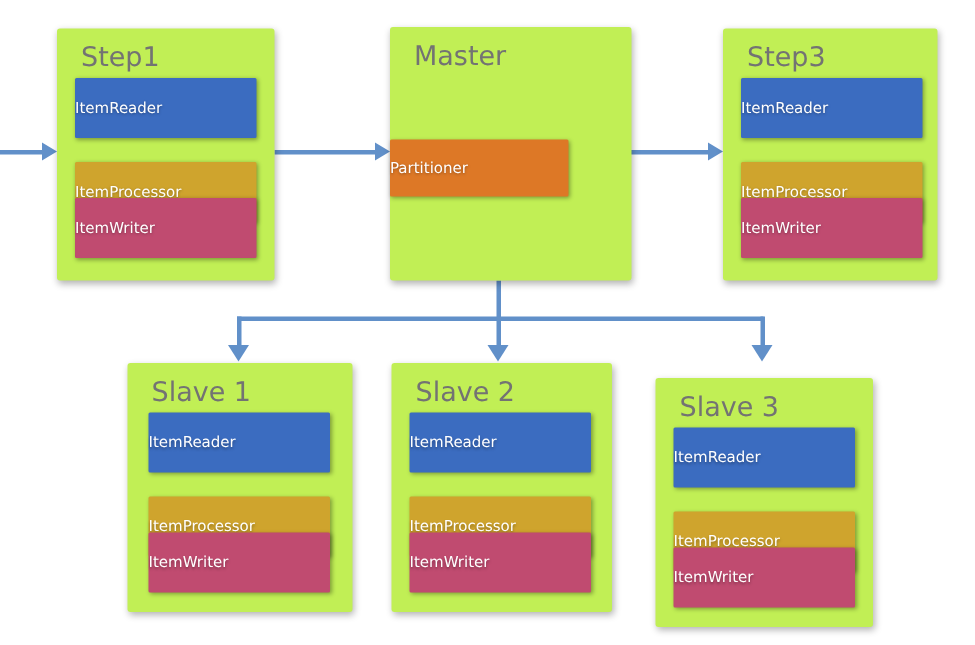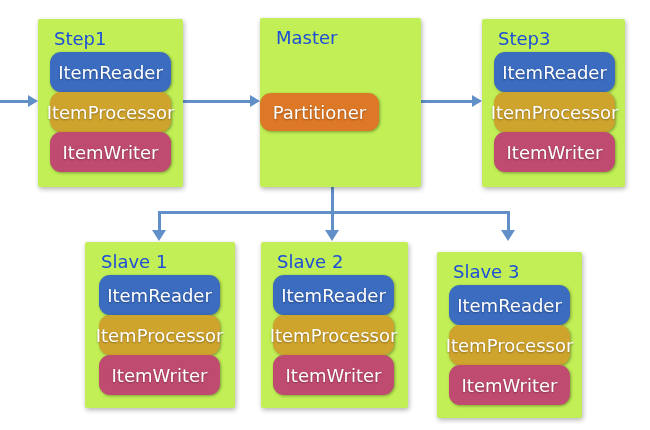--- a/index.html
+++ b/index.html
@@ -21,37 +21,37 @@
   .node{
     position:absolute;
     background:var(--box-green);
     border-radius:2px;
     box-shadow:1px 2px 5px rgba(0,0,0,0.30);
   }
   .node-title{
     padding:8px 0 0 16px;
     font-size:18px;
     line-height:24px;
-    color:#1d4ed8;
+    color:#737373;
     white-space:nowrap;
   }
   .comp{
     position:absolute;
     left:12px;width:121px;height:40px;
-    display:flex;align-items:center;justify-content:center;
-    border-radius:11px;
+    display:flex;align-items:center;
+    border-radius:1px;
     box-shadow:1px 1px 3px rgba(0,0,0,0.35);
     color:#ffffff;
-    font-size:18px;
+    font-size:10px;
     text-shadow:0 1px 2px rgba(0,0,0,0.35);
     white-space:nowrap;
   }
   .c0{top:33px}.c1{top:73px}.c2{top:113px}
   .reader{background:var(--reader-blue);}
-  .processor{background:var(--processor-gold);}
+  .processor{background:var(--processor-gold);margin-top:16px;}
   .writer{background:var(--writer-rose);}
   .partitioner{
     left:0;top:75px;width:119px;height:38px;
     background:var(--partitioner-orange);
   }
   .line{position:absolute;background:var(--arrow-blue);}
   .ah-right{
     position:absolute;width:0;height:0;
     border-top:6px solid transparent;
     border-bottom:6px solid transparent;

